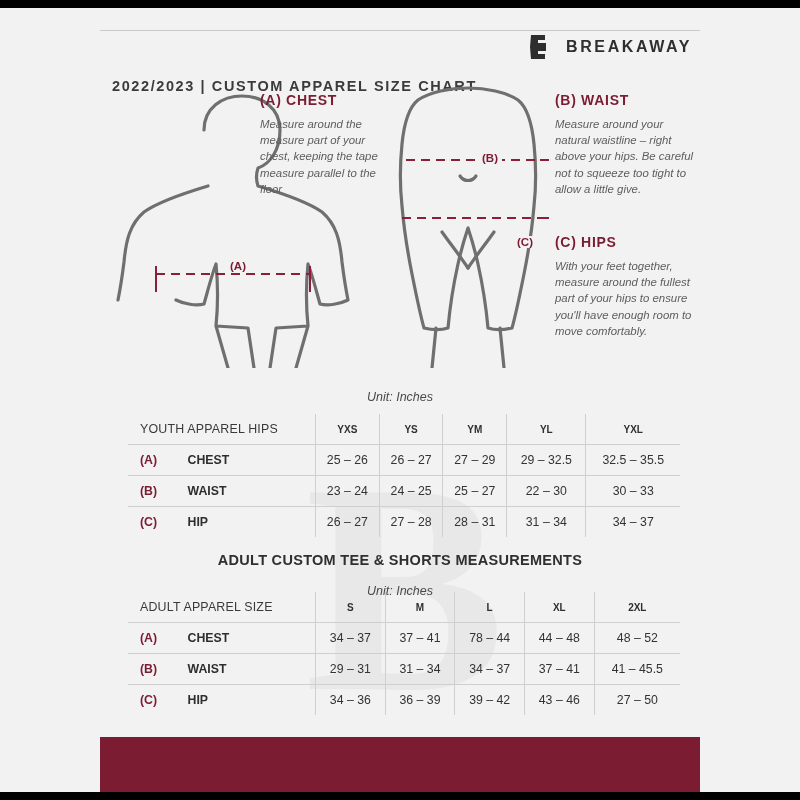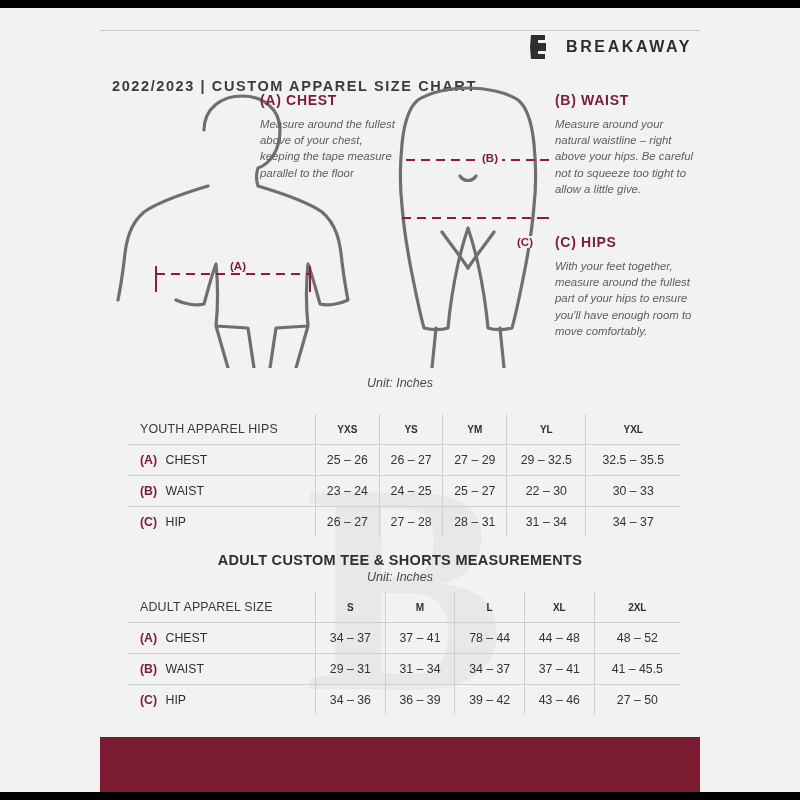--- a/index.html
+++ b/index.html
@@ -131,21 +131,21 @@
   .section-title {
     font-size: 14.5px;
     font-weight: bold;
     letter-spacing: 0.3px;
     color: #2f2f2f;
   }
   .section-sub {
     font-size: 12.5px;
     font-style: italic;
     color: #4a4a4a;
-    margin-top: 2px;
+    margin-top: 16px;
   }
   
   table.size-table {
     position: absolute;
     left: 128px;
     width: 552px;
     border-collapse: collapse;
     font-size: 12.3px;
     color: #333;
   }
@@ -180,22 +180,23 @@
     border-top: none;
   }
   table.size-table tr:last-child td {
     border-bottom: none;
   }
   .tag {
     color: #7b1c32;
     font-weight: bold;
   }
   .rowlabel {
-    font-weight: normal;
+    font-weight: bold;
     color: #2e2e2e;
+    margin-left: 22px;
   }
   
   .footer-bar {
     position: absolute;
     left: 100px;
     top: 729px;
     width: 600px;
     height: 55px;
     background: #7b1c32;
   }
@@ -284,21 +285,21 @@
           <line x1="440" y1="140" x2="452" y2="140"></line>
         </g>
       </svg>
 
       <div style="position:absolute;left:126px;top:182px;font-size:11.5px;font-weight:bold;color:#7b1c32;background:#f2f2f2;padding:0 4px;">(A)</div>
       <div style="position:absolute;left:378px;top:74px;font-size:11.5px;font-weight:bold;color:#7b1c32;background:#f2f2f2;padding:0 4px;">(B)</div>
       <div style="position:absolute;left:413px;top:158px;font-size:11.5px;font-weight:bold;color:#7b1c32;background:#f2f2f2;padding:0 4px;">(C)</div>
 
       <div class="txt-chest">
         <p class="col-title">(A) CHEST</p>
-        <p class="col-body">Measure around the fullest above of your chest, keeping the tape measure parallel to the floor</p>
+        <p class="col-body">Measure around the measure part of your chest, keeping the tape measure parallel to the floor</p>
       </div>
       <div class="txt-waist">
         <p class="col-title">(B) WAIST</p>
         <p class="col-body">Measure around your natural waistline – right above your hips. Be careful not to squeeze too tight to allow a little give.</p>
       </div>
       <div class="txt-hips">
         <p class="col-title">(C) HIPS</p>
         <p class="col-body">With your feet together, measure around the fullest part of your hips to ensure you'll have enough room to move comfortably.</p>
       </div>
     </div>

